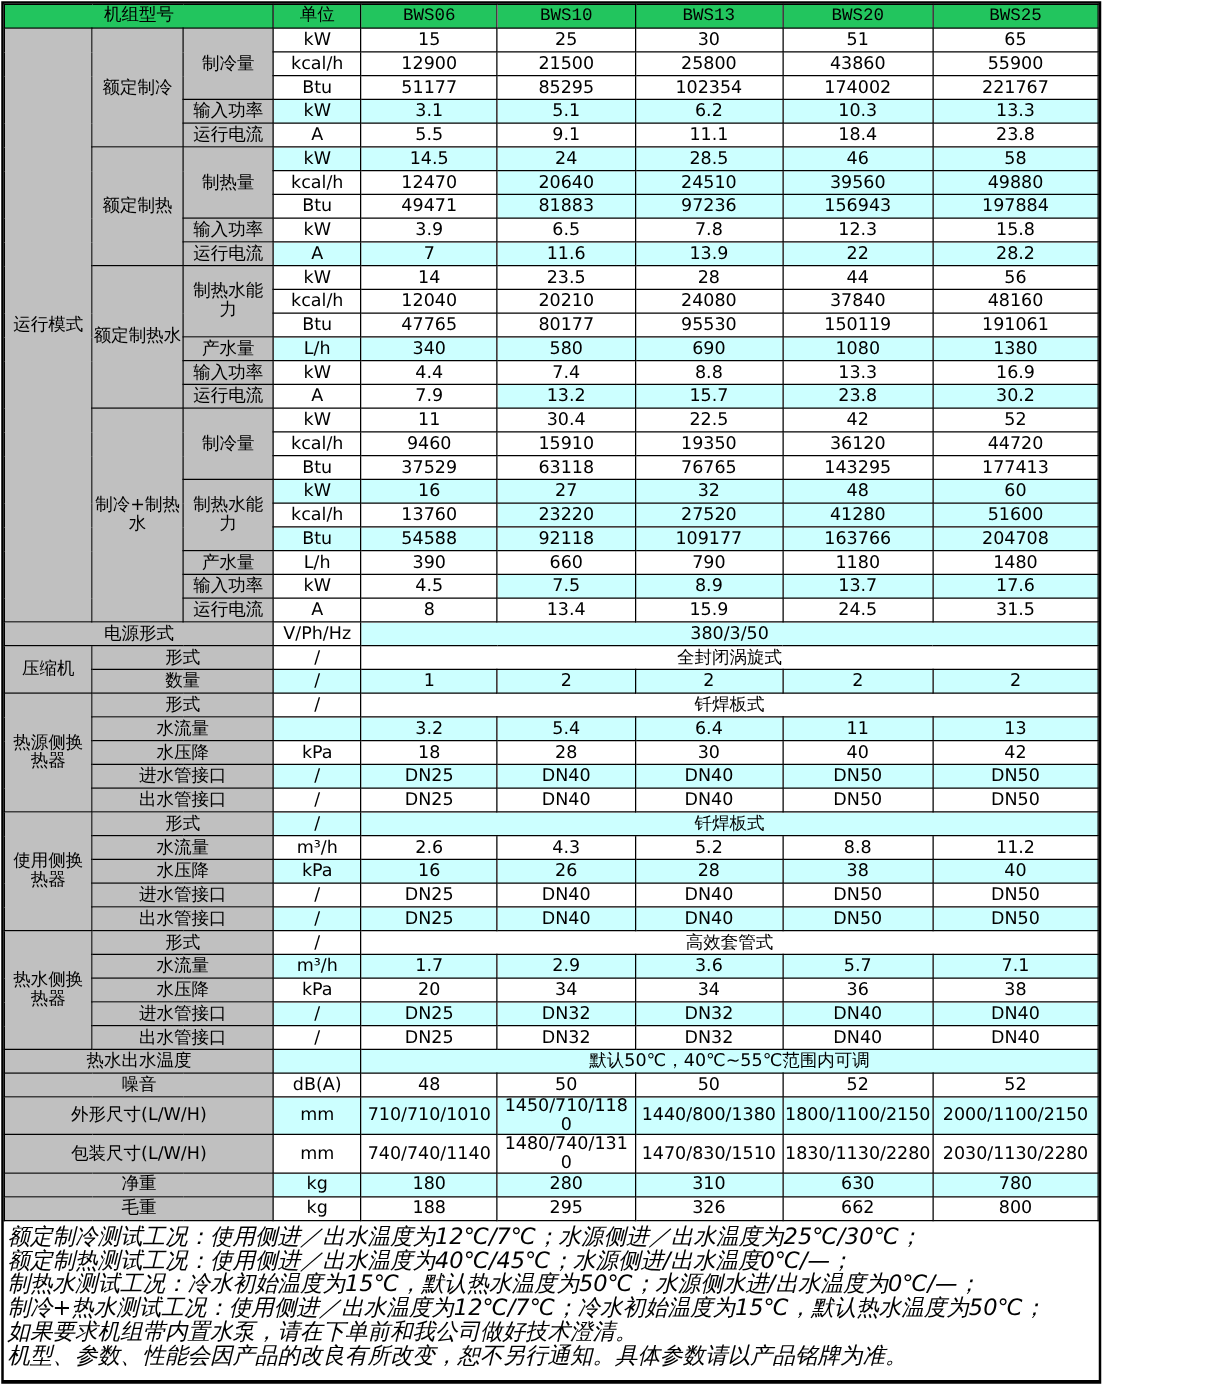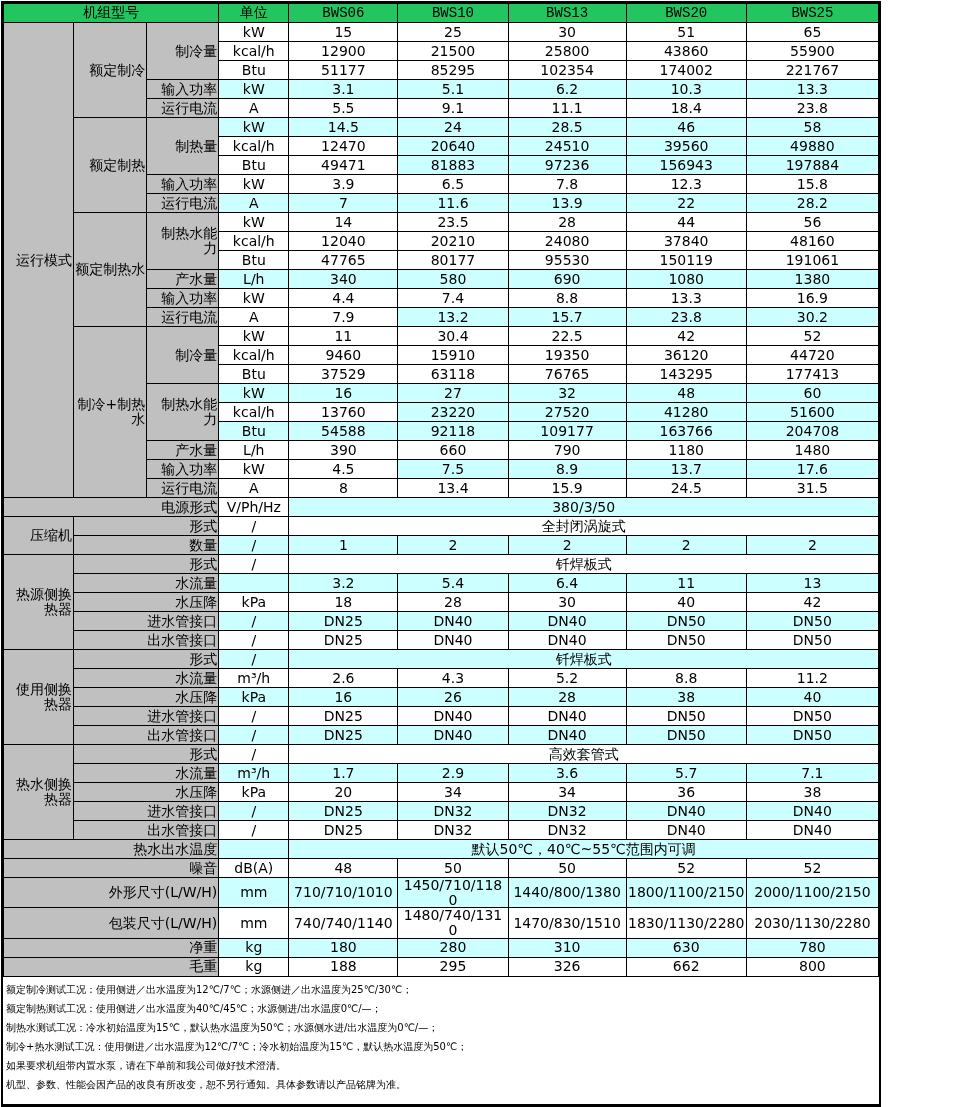--- a/index.html
+++ b/index.html
@@ -2,25 +2,25 @@
 <html><head>
 <meta charset="utf-8">
 <style>
   html,body{margin:0;padding:0;background:#fff;}
   body{width:964px;height:1107px;position:relative;font-family:"DejaVu Sans",sans-serif;}
   .frame{position:absolute;left:1px;top:1px;width:876px;border:2px solid #000;border-bottom:5px solid #000;background:#fff;}
   table{border-collapse:collapse;table-layout:fixed;width:100%;}
   td{border:1px solid #000;text-align:center;vertical-align:middle;font-size:14px;line-height:1.05;padding:0 1px;height:18px;overflow:hidden;word-break:break-all;}
   tr{height:19px;}
   .bg-o{background:#22c55e;font-family:Liberation Mono, monospace;}
-  .bg-g{background:#C0C0C0;text-align:right;}
+  .bg-g{background:#C0C0C0;}
   .bg-c{background:#CCFFFF;}
   .bg-w{background:#FFFFFF;}
   .footer{padding:3px 2px 10px 3px;min-height:110px;}
-  .footer div{font-size:10px;line-height:19px;text-align:left;white-space:nowrap;}
+  .footer div{font-size:18px;line-height:19px;text-align:left;white-space:nowrap;font-style:italic;}
 </style>
 </head>
 <body>
 
 <div class="frame">
   <table>
     <colgroup>
       <col style="width:70px">
         <col style="width:73px">
         <col style="width:72px">

